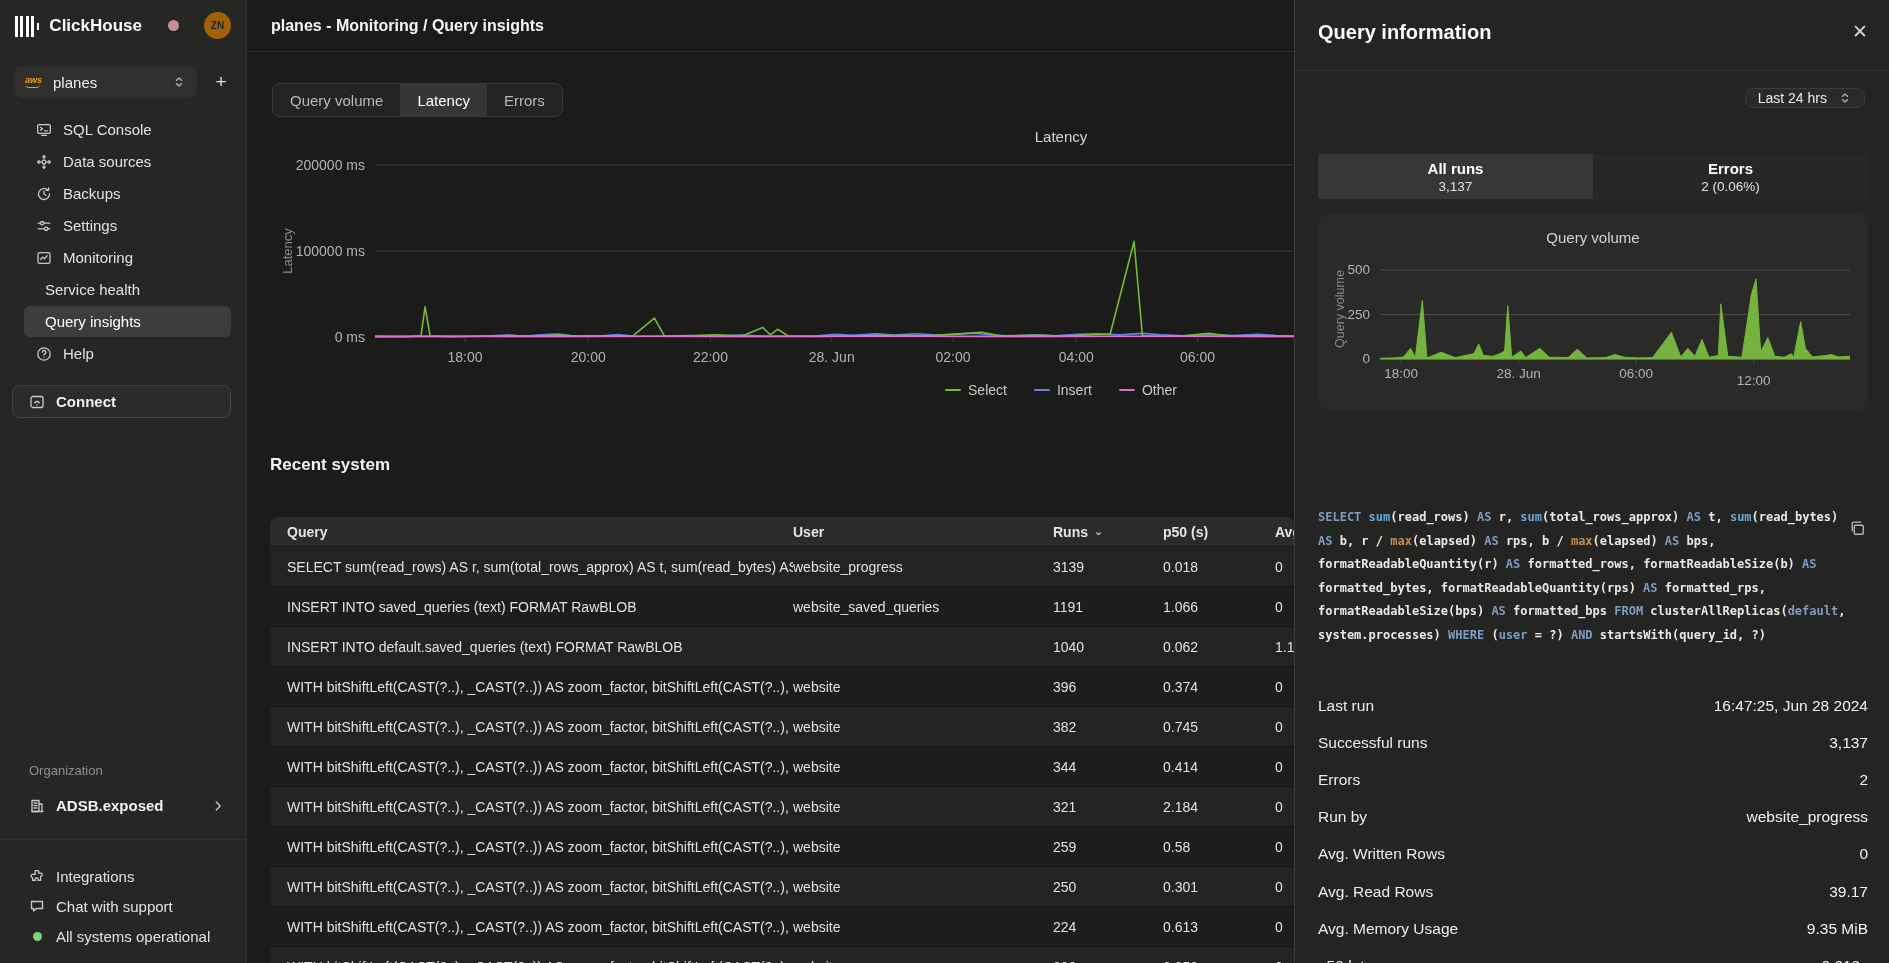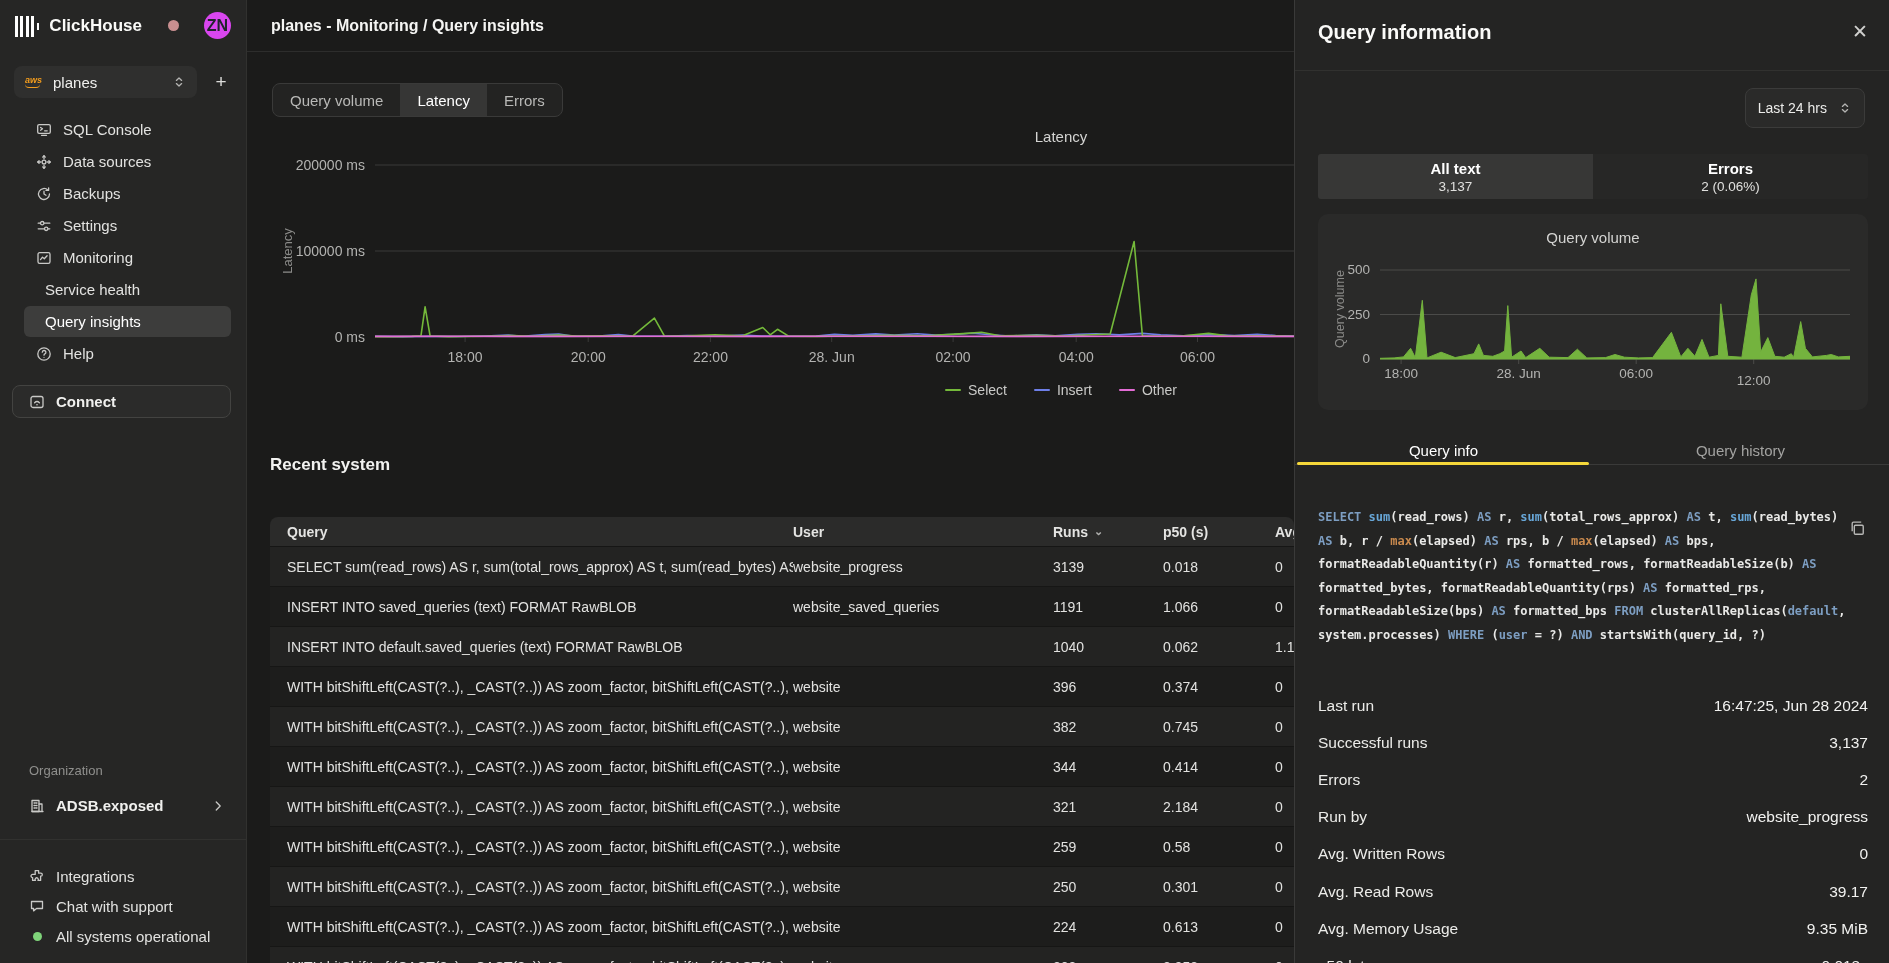--- a/index.html
+++ b/index.html
@@ -11,21 +11,21 @@
   .icon16 svg { width:16px; height:16px; fill:none; stroke:#c9c9c7; stroke-width:1.3; stroke-linecap:round; stroke-linejoin:round; }
 
   
   .sidebar { position:absolute; left:0; top:0; width:247px; height:963px; background:#262625; border-right:1px solid #31312f; }
   .logo-row { position:absolute; left:15px; top:14px; height:24px; display:flex; align-items:center; }
   .ch-logo { display:flex; gap:2.6px; align-items:center; height:21px; }
   .ch-logo .bar { width:2.8px; height:21px; background:#fff; }
   .ch-logo .bar.short { height:7px; }
   .logo-text { font-size:17px; font-weight:700; margin-left:10px; color:#fafaf8; }
   .notif-dot { position:absolute; left:168px; top:20px; width:11px; height:11px; border-radius:50%; background:#c98f90; }
-  .avatar { position:absolute; left:204px; top:12px; width:27px; height:27px; border-radius:50%; background:#d946ef; color:#20242c; font-size:16px; font-weight:700; display:flex; align-items:center; justify-content:center; border:none; }
+  .avatar { position:absolute; left:204px; top:12px; width:27px; height:27px; border-radius:50%; background:#a16207; color:#20242c; font-size:10px; font-weight:700; display:flex; align-items:center; justify-content:center; border:none; }
 
   .service-selector { position:absolute; left:14px; top:66px; width:183px; height:32px; background:#2f2f2e; border:none; border-radius:8px; display:flex; align-items:center; padding:0 11px; color:#f0f0ee; }
   .aws-badge { color:#f49d1d; font-size:9px; font-weight:700; font-style:italic; margin-right:11px; line-height:7px; }
   .aws-badge .smile { display:block; width:15px; height:4px; border-bottom:1.5px solid #f49d1d; border-radius:0 0 8px 8px; }
   .svc-name { font-size:15px; }
   .updown-icon { margin-left:auto; width:14px; height:14px; }
   .updown-icon svg { width:14px; height:14px; fill:none; stroke:#b5b5b3; stroke-width:1.5; stroke-linecap:round; stroke-linejoin:round; }
   .add-btn { position:absolute; left:206px; top:66px; width:30px; height:32px; background:none; border:none; color:#dcdcda; font-size:19px; font-weight:400; }
 
   .nav { position:absolute; left:24px; top:114px; width:207px; }
@@ -74,21 +74,21 @@
   .trow { height:40px; font-size:14px; color:#e2e2e0; border-top:1px solid #161615; cursor:pointer; }
   .trow .cell-query { white-space:nowrap; overflow:hidden; padding-right:24px; }
   .trow.odd { background:#232322; }
   .trow.even { background:#1d1d1c; }
 
   
   .rpanel { position:absolute; left:1294px; top:0; width:595px; height:963px; background:#242423; border-left:1px solid #3a3a39; overflow:hidden; }
   .rp-title { position:absolute; left:23px; top:21px; font-size:20px; font-weight:700; color:#fafaf8; }
   .rp-close { position:absolute; right:21px; top:20px; font-size:19px; color:#d0d0ce; background:none; border:none; }
   .rp-divider { position:absolute; left:0; right:0; top:70px; height:1px; background:#31312f; }
-  .rp-dropdown { position:absolute; right:24px; top:88px; height:40px; padding:0 12px; display:flex; align-items:center; gap:11px; background:#2a2a29; border:1px solid #3b3b3a; border-radius:8px; font-size:14px; color:#ececea; }
+  .rp-dropdown { position:absolute; right:24px; top:88px; height:20px; padding:0 12px; display:flex; align-items:center; gap:11px; background:#2a2a29; border:1px solid #3b3b3a; border-radius:8px; font-size:14px; color:#ececea; }
   .rp-toggle { position:absolute; left:23px; top:154px; width:550px; height:45px; display:flex; border-radius:3px; overflow:hidden; }
   .toggle-cell { flex:1; display:flex; flex-direction:column; align-items:center; justify-content:center; gap:2px; background:#272726; border:none; color:#fff; }
   .toggle-cell.active { background:#373736; }
   .toggle-label { font-size:15px; font-weight:600; color:#fff; }
   .toggle-value { font-size:13.5px; color:#e0e0de; }
 
   .qv-card { position:absolute; left:23px; top:214px; width:550px; height:196px; background:#2a2a29; border-radius:10px; }
   .qv-title { position:absolute; left:50%; top:15px; transform:translateX(-50%); font-size:15px; color:#d4d4d2; }
   .qv-ylab { position:absolute; left:22px; top:95px; transform:translate(-50%,-50%) rotate(-90deg); font-size:12.5px; color:#8b8b89; white-space:nowrap; }
   #qv-ylabels { position:absolute; left:0; top:40px; width:52px; height:120px; }
@@ -431,21 +431,21 @@
     <span>Last 24 hrs</span>
     <span class="updown-icon">
         <svg viewBox="0 0 16 16">
           <path d="M5 6.2 8 3.4l3 2.8M5 9.8l3 2.8 3-2.8"></path>
         </svg>
       </span>
   </button>
 
   <div class="rp-toggle">
     <button class="toggle-cell active">
-      <span class="toggle-label">All text</span>
+      <span class="toggle-label">All runs</span>
       <span class="toggle-value">3,137</span>
     </button>
     <button class="toggle-cell">
       <span class="toggle-label">Errors</span>
       <span class="toggle-value">2 (0.06%)</span>
     </button>
   </div>
 
   <div class="qv-card">
     <span class="qv-title">Query volume</span>
@@ -466,25 +466,20 @@
         <polygon points="0,105 0.0,104.3 14.1,103.9 23.5,102.9 30.6,94.3 35.3,103.6 42.3,46.3 47.0,103.9 61.1,98.2 75.2,103.6 94.0,99.7 98.7,89.9 103.4,101.4 112.8,102.3 119.9,99.7 124.6,97.0 127.8,51.6 131.6,103.2 141.0,97.0 145.7,103.6 159.8,94.3 169.2,103.2 188.0,103.6 197.4,95.2 206.8,103.9 225.6,103.6 235.0,100.5 244.4,103.2 258.5,103.9 272.6,103.6 291.4,78.3 300.8,102.9 307.9,94.3 314.9,102.3 322.0,85.4 329.0,103.2 338.4,101.4 340.8,49.8 347.8,102.3 361.9,103.2 371.3,40.9 376.0,24.9 380.7,97.9 387.8,83.6 394.8,102.3 404.2,103.2 411.3,99.7 413.6,103.6 420.7,67.6 425.4,94.3 432.4,102.9 446.5,101.4 451.2,100.5 458.3,102.9 470.0,102.3 470,105" fill="#74b33e" stroke="#74b33e" stroke-width="1"></polygon>
       </svg>
     <div id="qv-xlabels">
         <span style="left: 21.15px;">18:00</span>
         <span style="left: 138.65px;">28. Jun</span>
         <span style="left: 256.15px;">06:00</span>
         <span style="left: 373.65px; margin-top: 7px;">12:00</span>
       </div>
   </div>
 
-  <div class="rp-tabs">
-    <button class="rp-tab t0 active">Query info</button>
-    <button class="rp-tab t1">Query history</button>
-    <span class="rp-tab-underline"></span>
-  </div>
 
   <div class="code" id="code">
       <div><span class="k">SELECT </span><span class="f">sum</span><span class="p">(read_rows) </span><span class="k">AS </span><span class="p">r, </span><span class="f">sum</span><span class="p">(total_rows_approx) </span><span class="k">AS </span><span class="p">t, </span><span class="f">sum</span><span class="p">(read_bytes)</span></div>
       <div><span class="k">AS </span><span class="p">b, r / </span><span class="o">max</span><span class="p">(elapsed) </span><span class="k">AS </span><span class="p">rps, b / </span><span class="o">max</span><span class="p">(elapsed) </span><span class="k">AS </span><span class="p">bps,</span></div>
       <div><span class="p">formatReadableQuantity(r) </span><span class="k">AS </span><span class="p">formatted_rows, formatReadableSize(b) </span><span class="k">AS</span></div>
       <div><span class="p">formatted_bytes, formatReadableQuantity(rps) </span><span class="k">AS </span><span class="p">formatted_rps,</span></div>
       <div><span class="p">formatReadableSize(bps) </span><span class="k">AS </span><span class="p">formatted_bps </span><span class="k">FROM </span><span class="p">clusterAllReplicas(</span><span class="k">default</span><span class="p">,</span></div>
       <div><span class="p">system.processes) </span><span class="k">WHERE </span><span class="p">(</span><span class="k">user</span><span class="p"> = ?) </span><span class="k">AND </span><span class="p">startsWith(query_id, ?)</span></div>
     </div>
   <button class="copy-btn">

